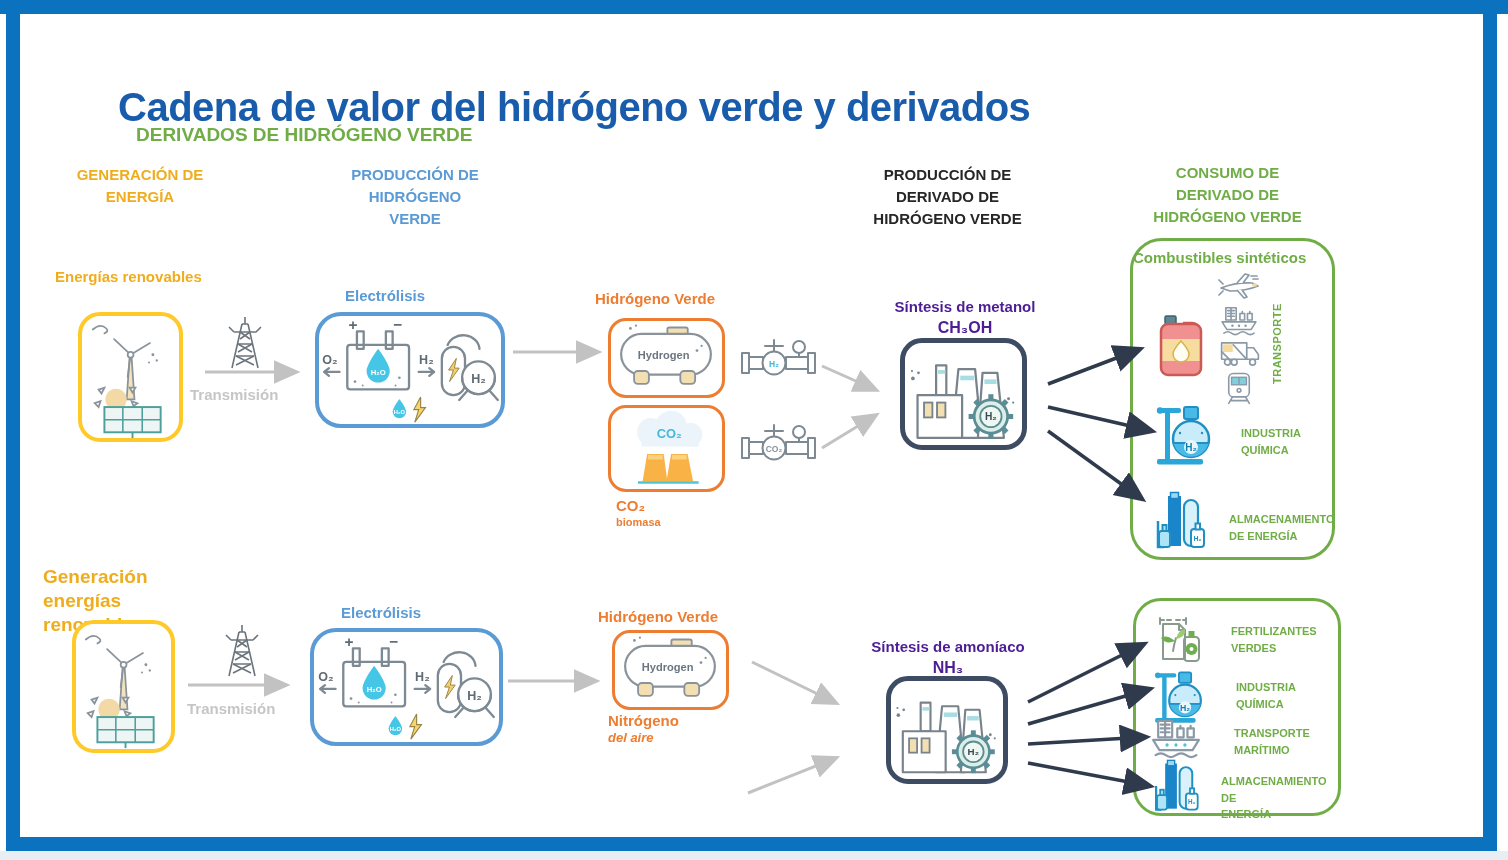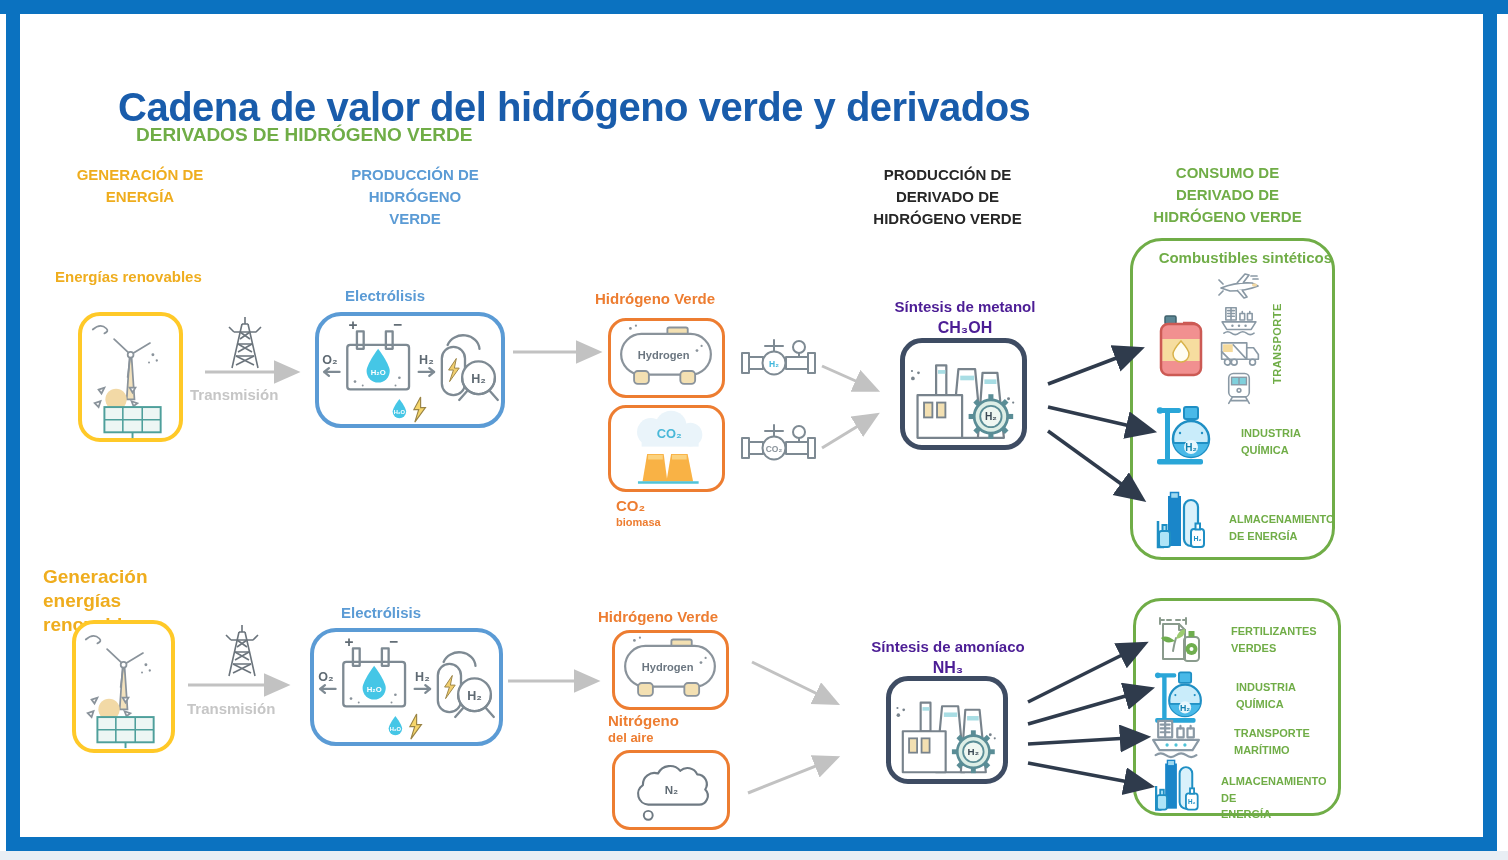--- a/index.html
+++ b/index.html
@@ -15,21 +15,21 @@
            white-space:pre-line;}
   .c-gold{color:#EFAD1E;} .c-blue{color:#5B9BD5;} .c-dark{color:#262626;} .c-green{color:#70AD47;}
   .c-orange{color:#ED7D31;} .c-gray{color:#C6C6C6;}
   .lbl{position:absolute;font-weight:700;text-align:left;white-space:pre-line;line-height:1.25;}
   .box{position:absolute;background:#fff;box-sizing:border-box;z-index:2;}
   .ybox{border:4px solid #FFC928;border-radius:22px;}
   .bbox{border:4px solid #5B9BD5;border-radius:26px;}
   .obox{border:3.5px solid #ED7D31;border-radius:18px;}
   .nbox{border:5px solid #3E4C63;border-radius:22px;}
   .gbox{border:3.5px solid #70AD47;border-radius:32px;}
-  .gtitle{position:absolute;left:0;right:0;top:8px;text-align:right;font-size:15px;
+  .gtitle{position:absolute;left:0;right:0;top:8px;text-align:left;font-size:15px;
           font-weight:700;color:#70AD47;}
   .item{position:absolute;font-size:11px;font-weight:700;color:#70AD47;
         white-space:pre-line;line-height:1.5;}
   .vert{position:absolute;writing-mode:vertical-rl;transform:rotate(180deg);font-size:11px;
         font-weight:700;color:#70AD47;letter-spacing:0.5px;text-align:center;}
   .synth{position:absolute;text-align:center;color:#4c1d95;font-weight:700;font-size:15px;line-height:1.35;}
   .formula{font-size:16px;}
   .layer{position:absolute;left:0;top:0;z-index:5;pointer-events:none;}
   svg{display:block;}
   svg text{font-family:"Liberation Sans",sans-serif;}
@@ -47,21 +47,21 @@
   .tdrop{font-size:8px;font-weight:700;fill:#fff;text-anchor:middle;}
   .tdrop2{font-size:6px;font-weight:700;fill:#fff;text-anchor:middle;}
   .ttank{font-size:12px;font-weight:600;fill:#6B7680;text-anchor:middle;}
   .tco2{font-size:14px;font-weight:700;fill:#49B8D8;text-anchor:middle;}
   .tvalve{font-size:8.5px;font-weight:700;text-anchor:middle;}
   .v-h2{fill:#3FB6DC;} .v-co2{fill:#8A939B;}
   .tgear{font-size:11px;font-weight:700;fill:#3C4A56;text-anchor:middle;}
   .tflask{font-size:10px;font-weight:700;fill:#0F7FAE;text-anchor:middle;}
   .tbot{font-size:7px;font-weight:700;fill:#1F8FC4;text-anchor:middle;}
   .tn2{font-size:13px;font-weight:600;fill:#5F6A73;text-anchor:middle;}
-  .nit-sub{font-size:13px;}
+  .nit-sub{font-style:italic;font-size:13px;}
 </style>
 </head>
 <body>
 
 <div class="page">
 
   <div class="bar" style="left:0;top:0;width:1508px;height:14px"></div>
   <div class="bar" style="left:6px;top:14px;width:14px;height:837px"></div>
   <div class="bar" style="left:1483px;top:14px;width:14px;height:837px"></div>
   <div class="bar" style="left:6px;top:837px;width:1491px;height:14px"></div>
@@ -471,27 +471,20 @@
           <circle cx="20" cy="8" r="1.5"></circle>
           <circle cx="26" cy="5" r="1.2"></circle>
           <circle cx="92" cy="32" r="1.5"></circle>
           <circle cx="97" cy="27" r="1.2"></circle>
         </g>
     </svg>
   </div>
 
   <div class="lbl c-orange" style="left:608px;top:712px;width:125px;font-size:15px">Nitrógeno</div>
   <div class="lbl c-orange nit-sub" style="left:608px;top:730px;width:125px">del aire</div>
-  <div class="box obox" style="left:612px;top:750px;width:118px;height:80px">
-    <svg width="111" height="73" viewBox="0 0 118 82">
-      <path d="M34,58 a12,12 0 0 1 -6,-22 a13,13 0 0 1 17,-13 a15,15 0 0 1 25,-3 a12,12 0 0 1 19,4 a11,11 0 0 1 9,17 a10,10 0 0 1 -8,17 z" fill="#fff" stroke="#6F7A83" stroke-width="2.4" stroke-linejoin="round"></path>
-      <text x="60" y="46" class="tn2">N₂</text>
-      <circle cx="34" cy="70" r="5" fill="#fff" stroke="#6F7A83" stroke-width="2.2"></circle>
-    </svg>
-  </div>
 
   <div class="synth" style="left:863px;top:637px;width:170px">
     <span>Síntesis de amoníaco</span><br>
     <span class="formula">NH₃</span>
   </div>
   <div class="box nbox" style="left:886px;top:676px;width:122px;height:108px">
     <svg style="margin:2px 0 0 -3px" width="118" height="100" viewBox="0 0 127 112">
       <g class="stfw">
         <rect x="34" y="22" width="11" height="32"></rect>
         <polygon points="58,26 76,26 83,100 51,100"></polygon>

